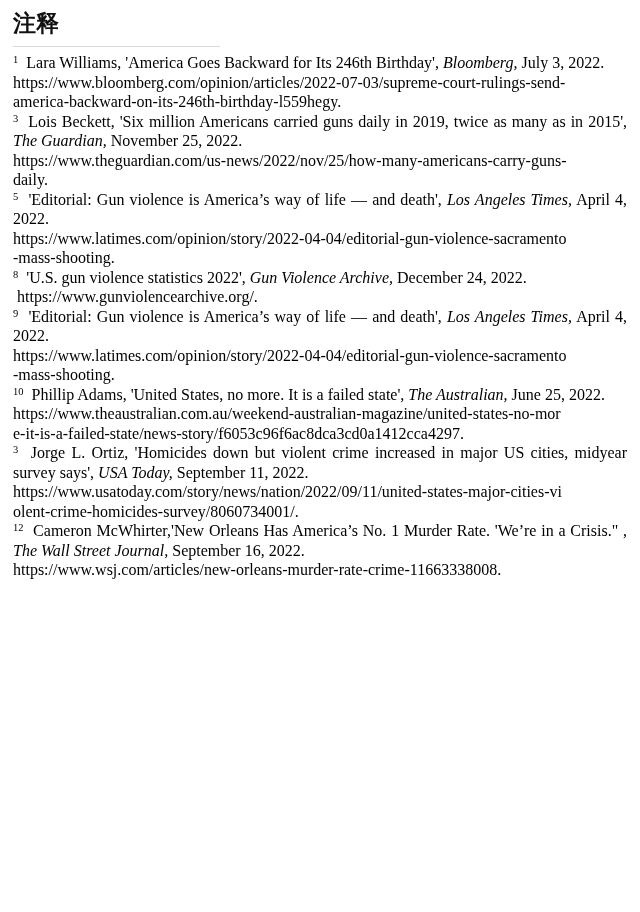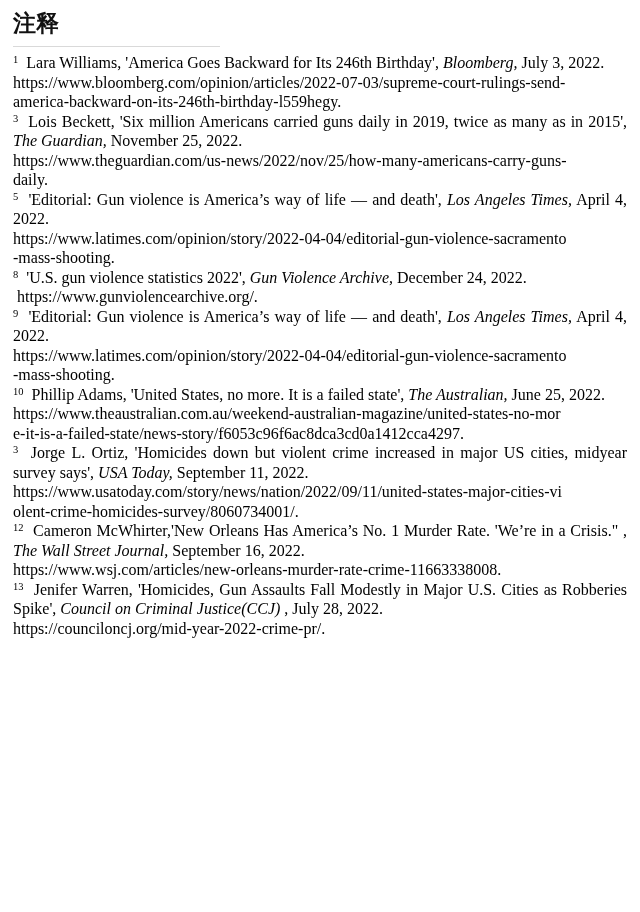--- a/index.html
+++ b/index.html
@@ -59,15 +59,14 @@
   <hr class="title-divider">
   <div class="footnotes">
       <p class="footnote"><sup>1</sup>&nbsp; <span>Lara Williams, 'America Goes Backward for Its 246th Birthday', </span><i>Bloomberg,</i><span> July 3, 2022.<br>https://www.bloomberg.com/opinion/articles/2022-07-03/supreme-court-rulings-send-<br>america-backward-on-its-246th-birthday-l559hegy.</span></p>
       <p class="footnote"><sup>3</sup>&nbsp; <span>Lois Beckett, 'Six million Americans carried guns daily in 2019, twice as many as in 2015', </span><i>The Guardian,</i><span> November 25, 2022.<br>https://www.theguardian.com/us-news/2022/nov/25/how-many-americans-carry-guns-<br>daily.</span></p>
       <p class="footnote"><sup>5</sup>&nbsp; <span>'Editorial: Gun violence is America’s way of life — and death', </span><i>Los Angeles Times,</i><span> April 4, 2022.<br>https://www.latimes.com/opinion/story/2022-04-04/editorial-gun-violence-sacramento<br>-mass-shooting.</span></p>
       <p class="footnote"><sup>8</sup>&nbsp; <span>'U.S. gun violence statistics 2022', </span><i>Gun Violence Archive,</i><span> December 24, 2022.<br>&nbsp;https://www.gunviolencearchive.org/.</span></p>
       <p class="footnote"><sup>9</sup>&nbsp; <span>'Editorial: Gun violence is America’s way of life — and death', </span><i>Los Angeles Times,</i><span> April 4, 2022.<br>https://www.latimes.com/opinion/story/2022-04-04/editorial-gun-violence-sacramento<br>-mass-shooting.</span></p>
       <p class="footnote"><sup>10</sup>&nbsp; <span>Phillip Adams, 'United States, no more. It is a failed state', </span><i>The Australian,</i><span> June 25, 2022.<br>https://www.theaustralian.com.au/weekend-australian-magazine/united-states-no-mor<br>e-it-is-a-failed-state/news-story/f6053c96f6ac8dca3cd0a1412cca4297.</span></p>
       <p class="footnote"><sup>3</sup>&nbsp; <span>Jorge L. Ortiz, 'Homicides down but violent crime increased in major US cities, midyear survey says', </span><i>USA Today,</i><span> September 11, 2022.<br>https://www.usatoday.com/story/news/nation/2022/09/11/united-states-major-cities-vi<br>olent-crime-homicides-survey/8060734001/.</span></p>
       <p class="footnote"><sup>12</sup>&nbsp; <span>Cameron McWhirter,'New Orleans Has America’s No. 1 Murder Rate. 'We’re in a Crisis." , </span><i>The Wall Street Journal,</i><span> September 16, 2022.<br>https://www.wsj.com/articles/new-orleans-murder-rate-crime-11663338008.</span></p>
-      <p class="footnote"><sup>13</sup>&nbsp; <span>Jenifer Warren, 'Homicides, Gun Assaults Fall Modestly in Major U.S. Cities as Robberies Spike', </span><i>Council on Criminal Justice(CCJ)</i><span> , July 28, 2022.<br>https://counciloncj.org/mid-year-2022-crime-pr/.</span></p>
     </div>
 </div>
 
 </body></html>

